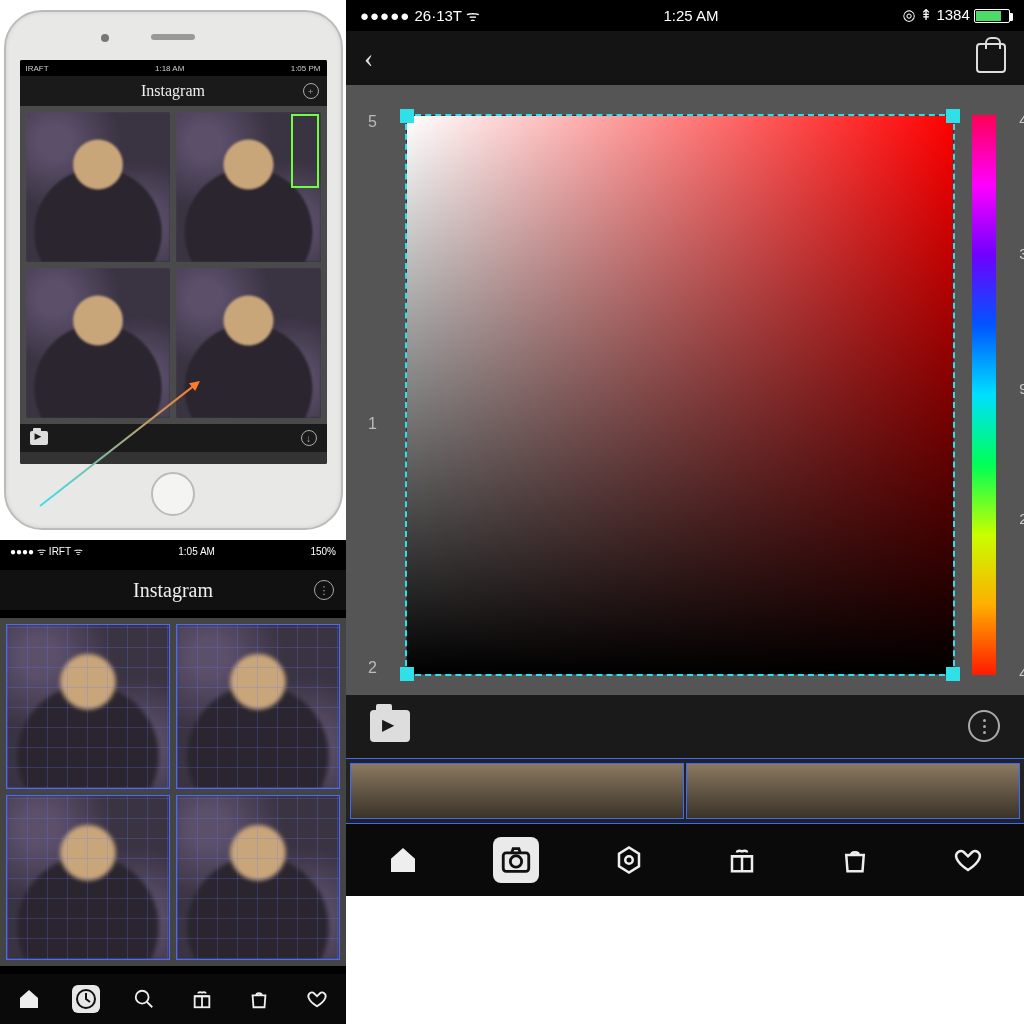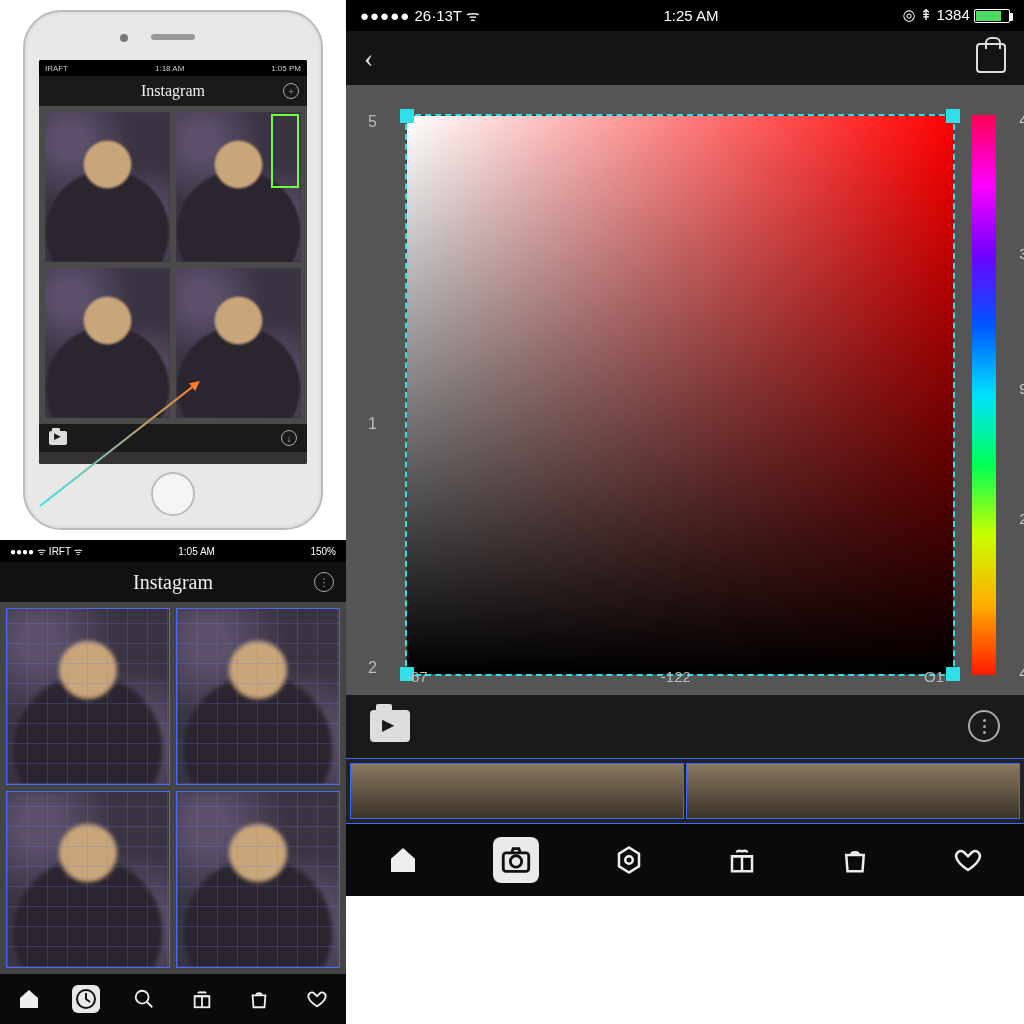--- a/index.html
+++ b/index.html
@@ -22,21 +22,21 @@
   
   .phone {
     width: 346px;
     height: 540px;
     position: relative;
     display: flex;
     align-items: center;
     justify-content: center;
   }
   .phone-body {
-    width: 300px;
+    width: 339px;
     height: 520px;
     background: #e8e8e6;
     border-radius: 38px;
     border: 2px solid #bbb;
     position: relative;
     box-shadow: inset 0 0 4px rgba(0,0,0,.1);
   }
   .phone-speaker {
     position: absolute;
     top: 22px; left: 50%;
@@ -163,20 +163,21 @@
     content:'';position:absolute;right:-3px;top:-4px;
     border-left:10px solid #ff7a2a;border-top:5px solid transparent;border-bottom:5px solid transparent;
   }
 
   
   .lower {
     flex: 1;
     background: #000;
     display: flex;
     flex-direction: column;
+    gap: 8px;
   }
   .l-status {
     height: 22px;
     background: #000;
     color:#fff;
     font-size:10px;
     display:flex;align-items:center;justify-content:space-between;
     padding:0 10px;
   }
   .l-header {
@@ -434,25 +435,20 @@
         </div>
       </div>
       <div class="hue">
         <span class="hue-label hl45">45</span>
         <span class="hue-label hl30">30</span>
         <span class="hue-label hl90">90</span>
         <span class="hue-label hl20">20</span>
         <span class="hue-label hl40">40</span>
       </div>
     </div>
-    <div class="xaxis">
-      <span>-67</span>
-      <span>-122</span>
-      <span>O1</span>
-    </div>
   </div>
 
   <div class="r-toolbar">
     <div class="cam"></div>
     <div class="more">
         <span></span>
         <span></span>
         <span></span>
       </div>
   </div>

